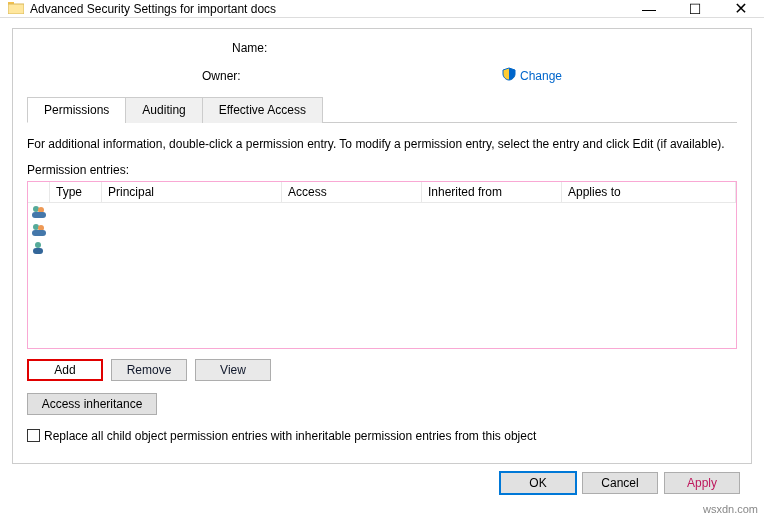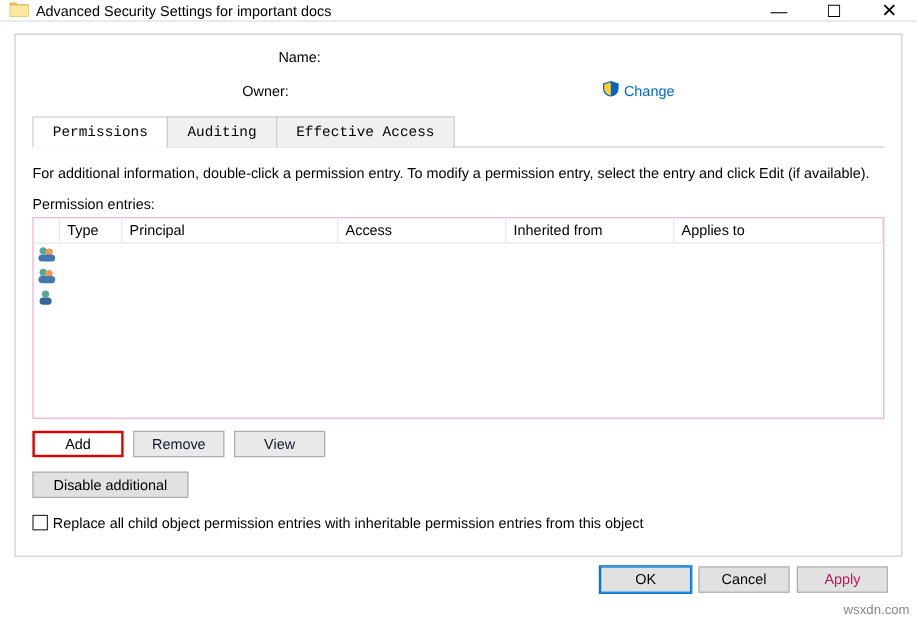--- a/index.html
+++ b/index.html
@@ -7,21 +7,21 @@
   .titlebar { height: 18px; display: flex; align-items: center; padding-left: 8px; border-bottom: 1px solid #ddd; }
   .titlebar .title { margin-left: 6px; flex: 1; }
   .winbtns { display: flex; height: 100%; }
   .winbtn { width: 46px; display: flex; align-items: center; justify-content: center; font-size: 14px; font-family: Arial; }
   .winbtn.close { font-size: 16px; }
   .content { padding: 10px 12px 0 12px; }
   .panel { border: 1px solid #ccc; padding: 12px 14px; height: 436px; position: relative; }
   .row { display: flex; align-items: center; margin-bottom: 12px; justify-content: center; }
   .row .lbl { width: 300px; }
   .tabs { display: flex; border-bottom: 1px solid #ccc; margin-top: 8px; }
-  .tab { padding: 5px 16px; border: 1px solid #ccc; border-bottom: none; background: #f0f0f0; position: relative; top: 1px; margin-right: -1px; font-family: Liberation Mono, monospace; }
+  .tab { padding: 5px 16px; border: 1px solid #ccc; border-bottom: none; background: #f0f0f0; position: relative; top: 1px; margin-right: -1px; }
   .tab.active { background: #fff; border-bottom: 1px solid #fff; }
   .info { margin: 14px 0 10px 0; line-height: 1.3; }
   .listlbl { margin-bottom: 4px; }
   .grid { border: 1px solid #f9a8d4; height: 168px; overflow: hidden; }
   .ghead { display: flex; background: #fff; border-bottom: 1px solid #e8e8e8; }
   .ghead .col { padding: 3px 6px; border-right: 1px solid #e8e8e8; }
   .c0 { width: 22px; } .c1 { width: 52px; } .c2 { width: 180px; } .c3 { width: 140px; } .c4 { width: 140px; } .c5 { flex: 1; }
   .grow { display: flex; align-items: center; height: 18px; padding-left: 2px; }
   .picn { width: 18px; height: 16px; display: flex; align-items: center; justify-content: center; }
   .btnrow { display: flex; gap: 8px; margin-top: 10px; }
@@ -124,21 +124,21 @@
       </div>
     </div>
 
     <div class="btnrow">
       <div class="btn highlight">Add</div>
       <div class="btn disabled">Remove</div>
       <div class="btn disabled">View</div>
     </div>
 
     <div class="btnrow" style="margin-top:12px;">
-      <div class="btn wide">Disable additional</div>
+      <div class="btn wide">Access inheritance</div>
     </div>
 
     <div class="chkrow">
       <span class="chkbox"></span>
       <span>Replace all child object permission entries with inheritable permission entries from this object</span>
     </div>
 
   </div>
 
   <div class="footer">

